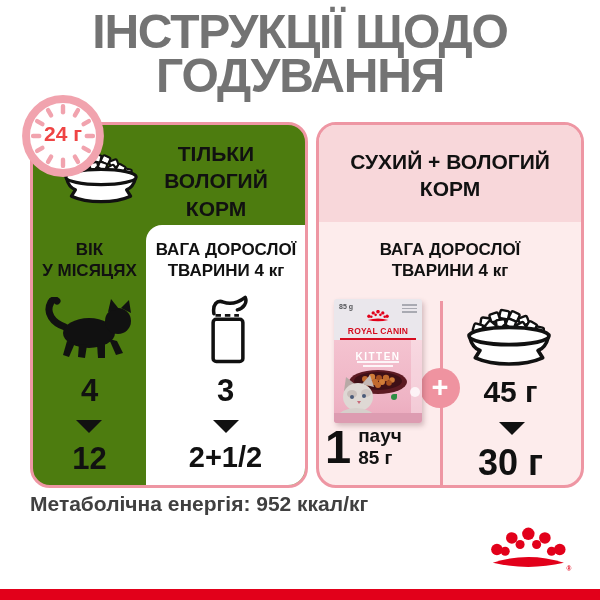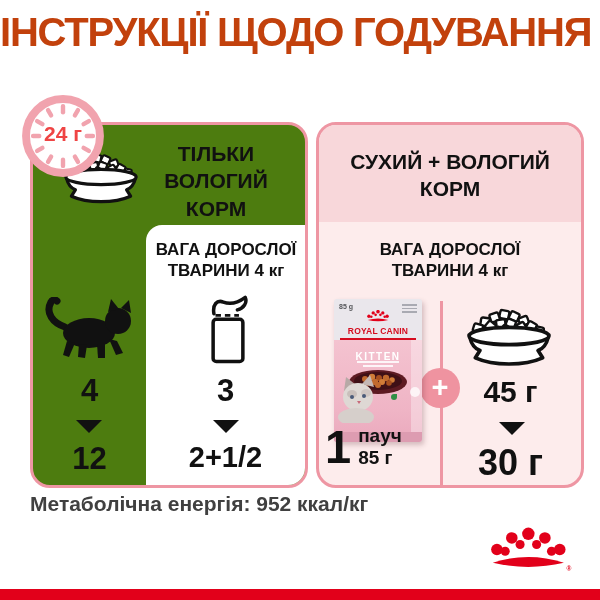--- a/index.html
+++ b/index.html
@@ -1,20 +1,20 @@
 <!DOCTYPE html>
 <html><head>
 <meta charset="utf-8">
 <style>
   html,body{margin:0;padding:0;}
   #stage{position:relative;width:600px;height:600px;background:#ffffff;overflow:hidden;
          font-family:"Liberation Sans","DejaVu Sans",sans-serif;font-weight:bold;color:#111;}
   .abs{position:absolute;}
   
-  #title{left:0;right:0;top:10px;font-size:40px;letter-spacing:-1.2px;color:#c2410c;line-height:44px;}
+  #title{left:0;right:0;top:10px;text-align:center;font-size:48px;letter-spacing:-1.2px;color:#737373;line-height:44px;}
   
   .panel{box-sizing:border-box;border:3px solid #ee96a3;border-radius:20px;overflow:hidden;}
   #wet-panel{left:30px;top:122px;width:278px;height:366px;background:#4d7c0f;}
   #mix-panel{left:316px;top:122px;width:268px;height:366px;background:#fdecec;}
   #mix-head-bg{left:0;right:0;top:0;height:97px;background:#f8d7da;}
   #wet-white-col{left:113px;top:100px;right:0;bottom:0;background:#ffffff;border-top-left-radius:16px;}
   .panel-h{font-size:21px;line-height:1.3;text-align:center;}
   .col-h{font-size:17px;line-height:1.25;text-align:center;}
   .val{font-size:31px;text-align:center;line-height:1;}
   .tri{width:0;height:0;border-left:13px solid transparent;border-right:13px solid transparent;border-top:13px solid #111;}
@@ -22,21 +22,21 @@
   #clock{left:19px;top:92px;width:88px;height:88px;z-index:5;}
   #clock-label{left:0;right:0;top:30px;text-align:center;font-size:21px;color:#ef4444;}
   
   #divider{left:121px;top:176px;width:3px;height:187px;background:#ee96a3;}
   #plus-circle{left:101px;top:243px;width:40px;height:40px;border-radius:50%;background:#ef93a0;
                color:#fff;font-size:29px;line-height:38px;text-align:center;}
   #wet-amount{left:6px;top:300px;display:flex;align-items:center;gap:7px;}
   #wet-qty{font-size:47px;line-height:0.9;}
   .stack{font-size:19px;line-height:1.15;text-align:left;}
   
-  #pouch{left:15px;top:174px;width:88px;height:143px;background:#eae7ec;border-radius:3px;
+  #pouch{left:15px;top:174px;width:88px;height:124px;background:#eae7ec;border-radius:3px;
          overflow:hidden;box-shadow:2px 3px 5px rgba(90,40,50,.25);font-weight:bold;}
   #pouch-wt{left:5px;top:4px;font-size:7px;color:#55565a;}
   .tr-line{position:absolute;right:5px;height:1.5px;width:15px;background:#a9aab2;}
   #pouch-brand{left:0;right:0;top:27px;text-align:center;font-size:8.5px;color:#d50c1f;letter-spacing:.2px;}
   #pouch-rule{left:6px;right:6px;top:39px;height:2px;background:#d50c1f;}
   #pouch-pink{left:0;right:0;top:41px;bottom:0;background:linear-gradient(180deg,#f4c3d0 0%,#efb4c5 70%,#eaa9bd 100%);}
   #pouch-range{left:0;right:0;top:52px;text-align:center;font-size:10px;color:#fff;letter-spacing:1.5px;}
   .subline{position:absolute;left:50%;height:1.5px;background:rgba(255,255,255,.85);transform:translateX(-50%);}
   #pouch-strip{right:0;top:41px;width:11px;bottom:0;background:rgba(255,255,255,.35);}
   #pouch-badge{right:2px;top:88px;width:10px;height:10px;border-radius:50%;background:rgba(255,255,255,.75);}
@@ -116,20 +116,24 @@
 
   <div class="abs panel" id="wet-panel">
     <div class="abs" id="wet-white-col"></div>
 
     <svg class="abs" style="left:24px;top:22px" width="88" height="60" viewBox="0 0 110 68">
         <use href="#kibble-bowl"></use>
       </svg>
 
     <div class="abs panel-h" style="left:100px;width:166px;top:15px">ТІЛЬКИ ВОЛОГИЙ КОРМ</div>
 
+    <div class="abs col-h" style="left:0;width:113px;top:114px">
+      <span style="display:block">ВІК</span>
+      <span style="display:block">У МІСЯЦЯХ</span>
+    </div>
     <div class="abs col-h" style="left:118px;right:4px;top:114px">ВАГА ДОРОСЛОЇ ТВАРИНИ 4 кг</div>
 
     <svg class="abs" style="left:6px;top:172px" width="100" height="62" viewBox="0 0 100 62">
       <path d="M26,30 C14,26 6,16 12,5 C13,3 16,2 18,4" stroke="#111" stroke-width="7" fill="none" stroke-linecap="round"></path>
       <ellipse cx="50" cy="36" rx="26" ry="15" fill="#111"></ellipse>
       <circle cx="79" cy="24" r="13" fill="#111"></circle>
       <polygon points="69,15 72,2 80,12" fill="#111"></polygon>
       <polygon points="82,11 90,3 92,16" fill="#111"></polygon>
       <polygon points="28,44 36,46 30,60 24,58" fill="#111"></polygon>
       <polygon points="40,47 48,48 46,61 39,60" fill="#111"></polygon>

